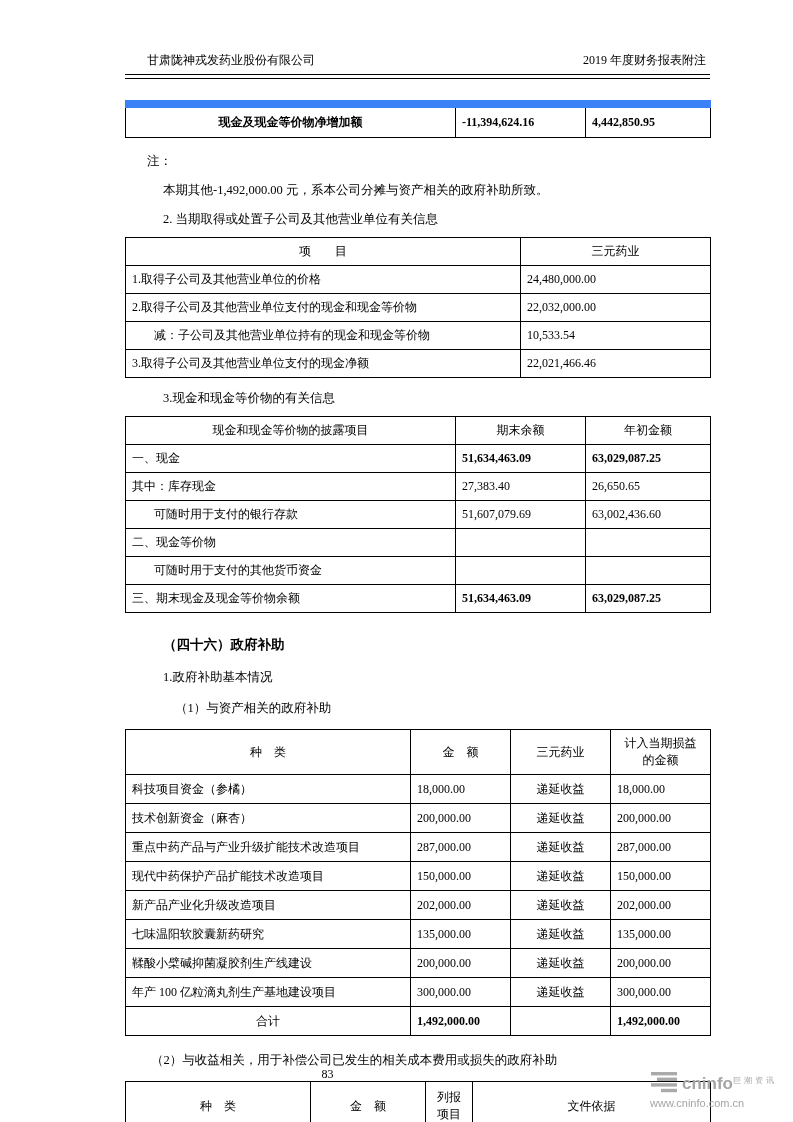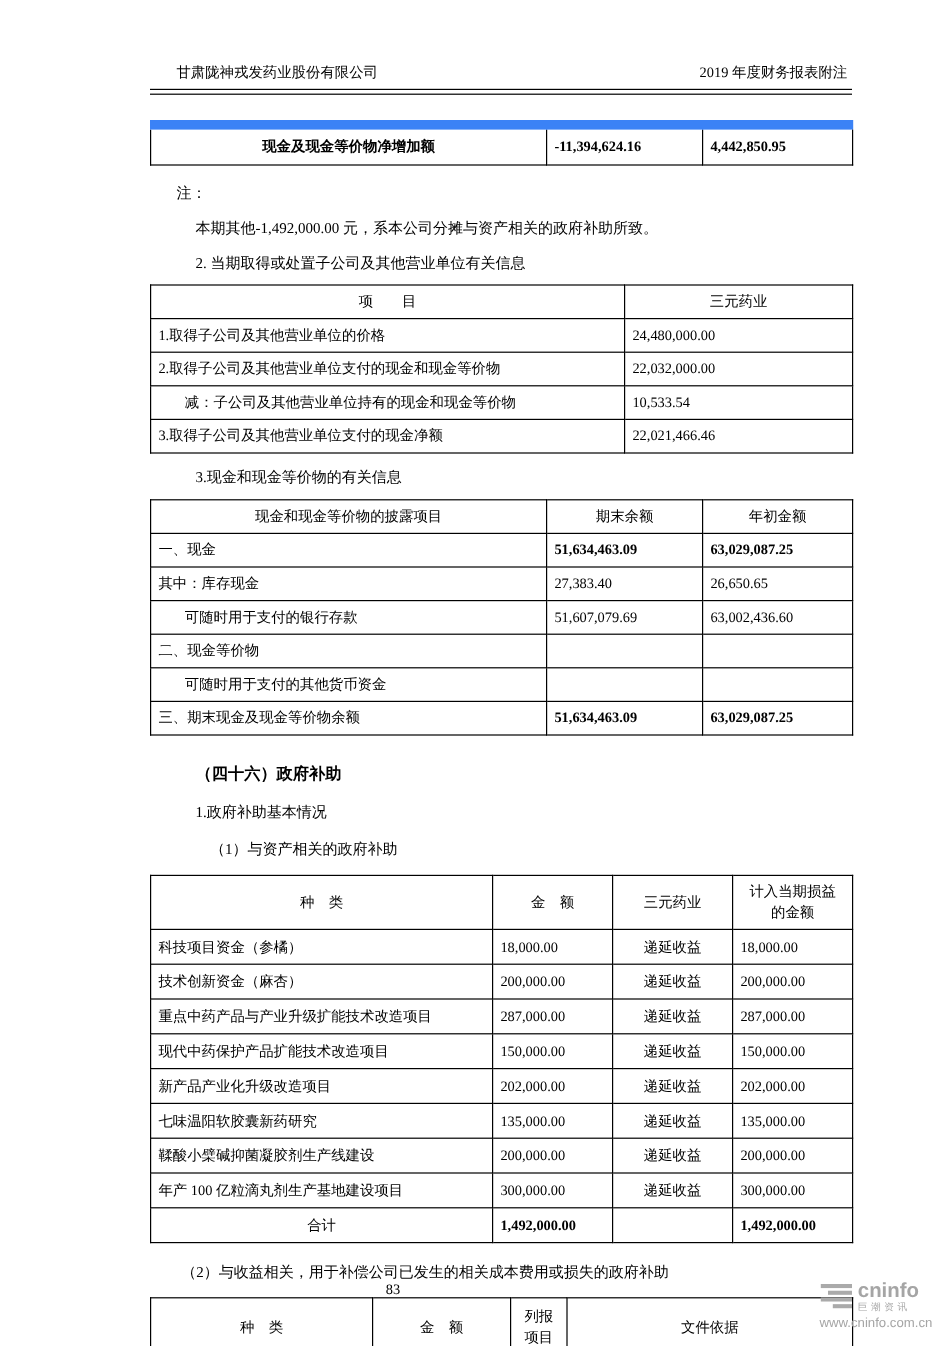--- a/index.html
+++ b/index.html
@@ -37,21 +37,21 @@
   .t-asset tr.hdr td{height:40px;}
 
   .income-title{margin:16px 0 0 26px;font-size:12.5px;}
   .t-income{margin-top:12px;}
   .t-income tr.hdr td{height:44px;}
 
   .page-num{position:absolute;top:1043px;left:0;width:655px;text-align:center;font-size:12px;margin-top:24px;}
 
   .logo{position:absolute;right:16px;bottom:13px;color:#a5a5a5;}
   .logo-row{display:flex;align-items:center;gap:4px;}
-  .logo-texts{display:flex;flex-direction:column;}
+  .logo-texts{display:flex;flex-direction:row;}
   .logo-brand{font-size:17px;font-weight:bold;line-height:1;font-family:"Liberation Sans",sans-serif;}
   .logo-name{font-size:8px;letter-spacing:3px;line-height:1.4;}
   .logo-url{font-size:11px;margin-top:2px;font-family:"Liberation Sans",sans-serif;}
 </style>
 </head>
 <body>
 
 <div class="content">
 
   <div class="doc-header">

